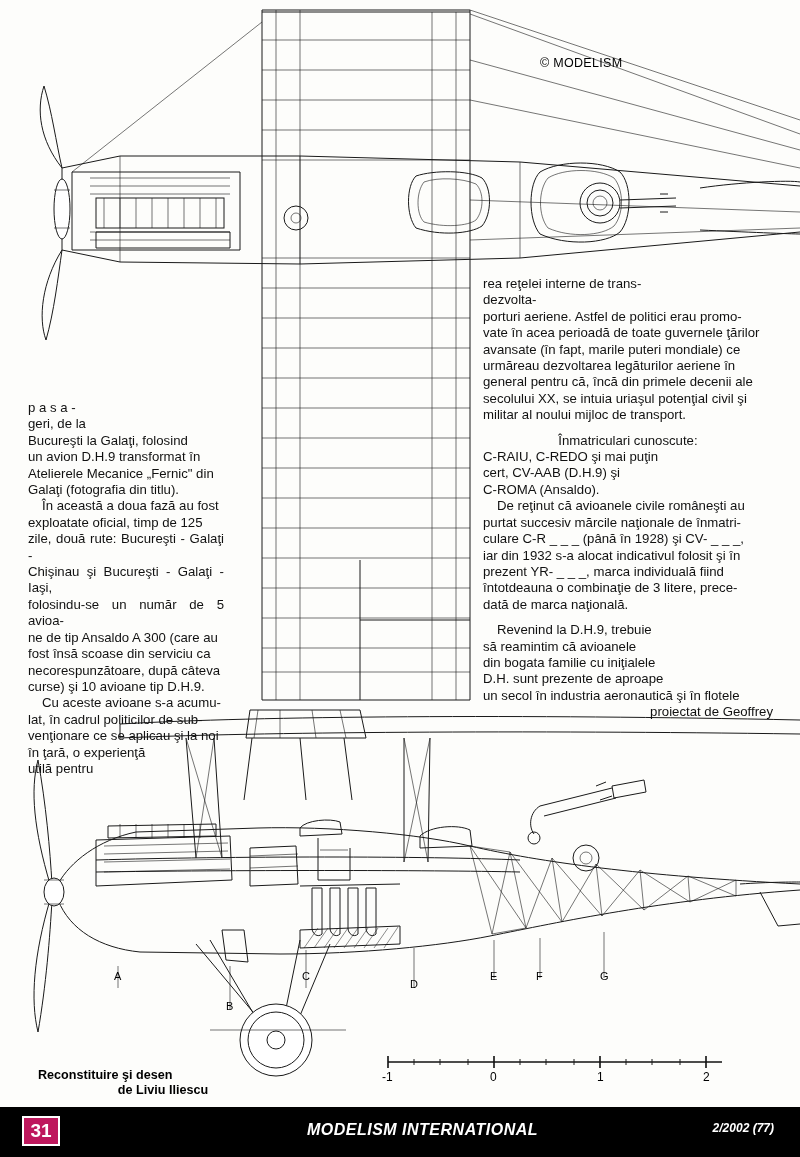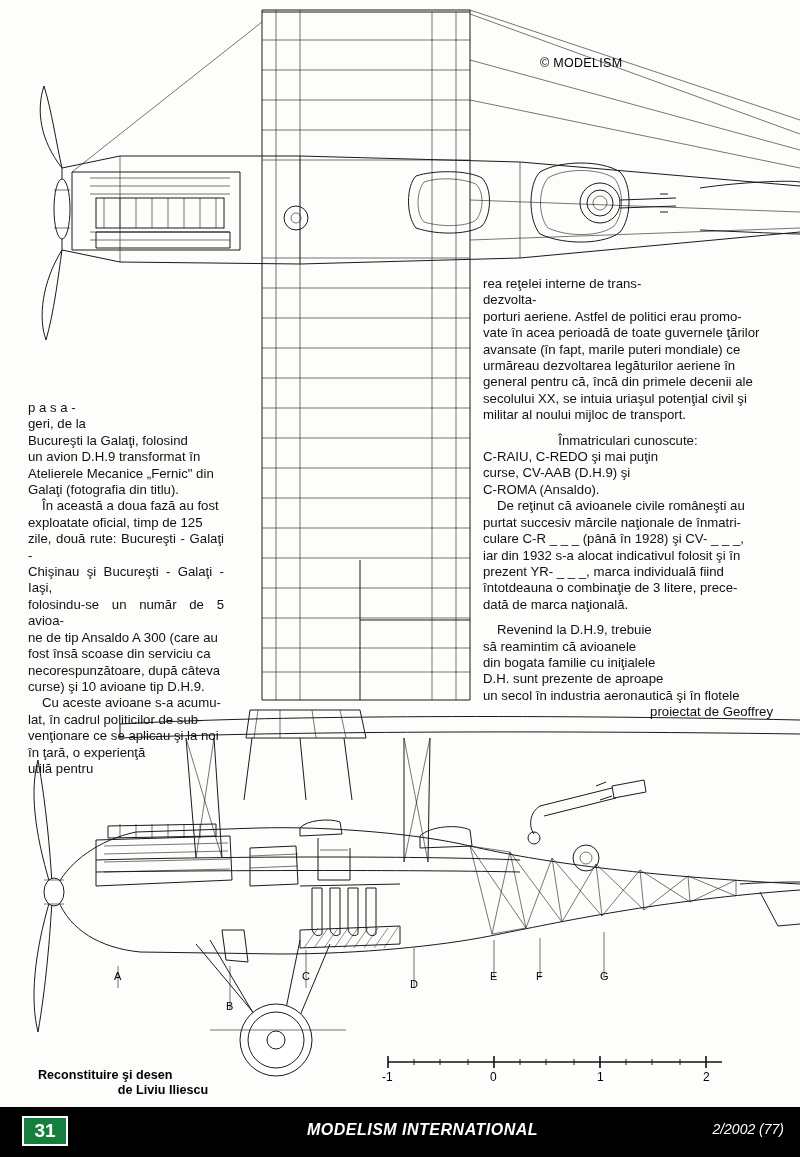--- a/index.html
+++ b/index.html
@@ -68,39 +68,39 @@
     font-size:11px;
   }
 
   
   .footer {
     position:absolute; left:0; bottom:0; width:800px; height:50px;
     background:#000; color:#fff;
   }
   .footer .pagenum {
     position:absolute; left:22px; top:9px;
-    width:46px; height:30px;
+    width:38px; height:30px;
     border:2px solid #fff;
     font-family:"Liberation Sans", sans-serif;
     font-size:19px; font-weight:bold;
     display:flex; align-items:center; justify-content:center;
-    background:#15803d;
+    background:#be185d;
   }
   .footer .title {
     position:absolute; left:0; right:0; top:14px;
     text-align:center;
     font-family:"Liberation Sans", sans-serif;
     font-size:16px; font-weight:bold; font-style:italic;
     letter-spacing:.5px;
     padding-left:45px;
   }
   .footer .issue {
-    position:absolute; right:16px; top:14px;
-    font-family:"Liberation Sans", sans-serif;
-    font-size:14px; font-weight:normal; font-style:italic;
+    position:absolute; right:26px; top:14px;
+    font-family:"Liberation Sans", sans-serif;
+    font-size:12px; font-weight:bold; font-style:italic;
   }
 </style>
 </head>
 <body>
 
 <div class="page">
 
   <div class="drawing">
     <svg width="800" height="1100" viewBox="0 0 800 1100" xmlns="http://www.w3.org/2000/svg">
       <defs>
@@ -382,21 +382,21 @@
     <p>porturi aeriene. Astfel de politici erau promo-</p>
     <p>vate în acea perioadă de toate guvernele ţărilor</p>
     <p>avansate (în fapt, marile puteri mondiale) ce</p>
     <p>urmăreau dezvoltarea legăturilor aeriene în</p>
     <p>general pentru că, încă din primele decenii ale</p>
     <p>secolului XX, se intuia uriaşul potenţial civil şi</p>
     <p>militar al noului mijloc de transport.</p>
     <div class="gap"></div>
     <p class="centerline">Înmatriculari  cunoscute:</p>
     <p>C-RAIU, C-REDO şi mai puţin</p>
-    <p>curse,   CV-AAB   (D.H.9)   şi</p>
+    <p>cert,   CV-AAB   (D.H.9)   şi</p>
     <p>C-ROMA (Ansaldo).</p>
     <p class="ind">De reţinut că avioanele civile româneşti au</p>
     <p>purtat succesiv mărcile naţionale de înmatri-</p>
     <p>culare  C-R _ _ _ (până în 1928) şi CV- _ _ _,</p>
     <p>iar din 1932 s-a alocat indicativul folosit şi în</p>
     <p>prezent YR- _ _ _, marca individuală fiind</p>
     <p>întotdeauna o combinaţie de 3 litere, prece-</p>
     <p>dată de marca naţională.</p>
     <div class="gap"></div>
     <p class="ind">Revenind la D.H.9, trebuie</p>

